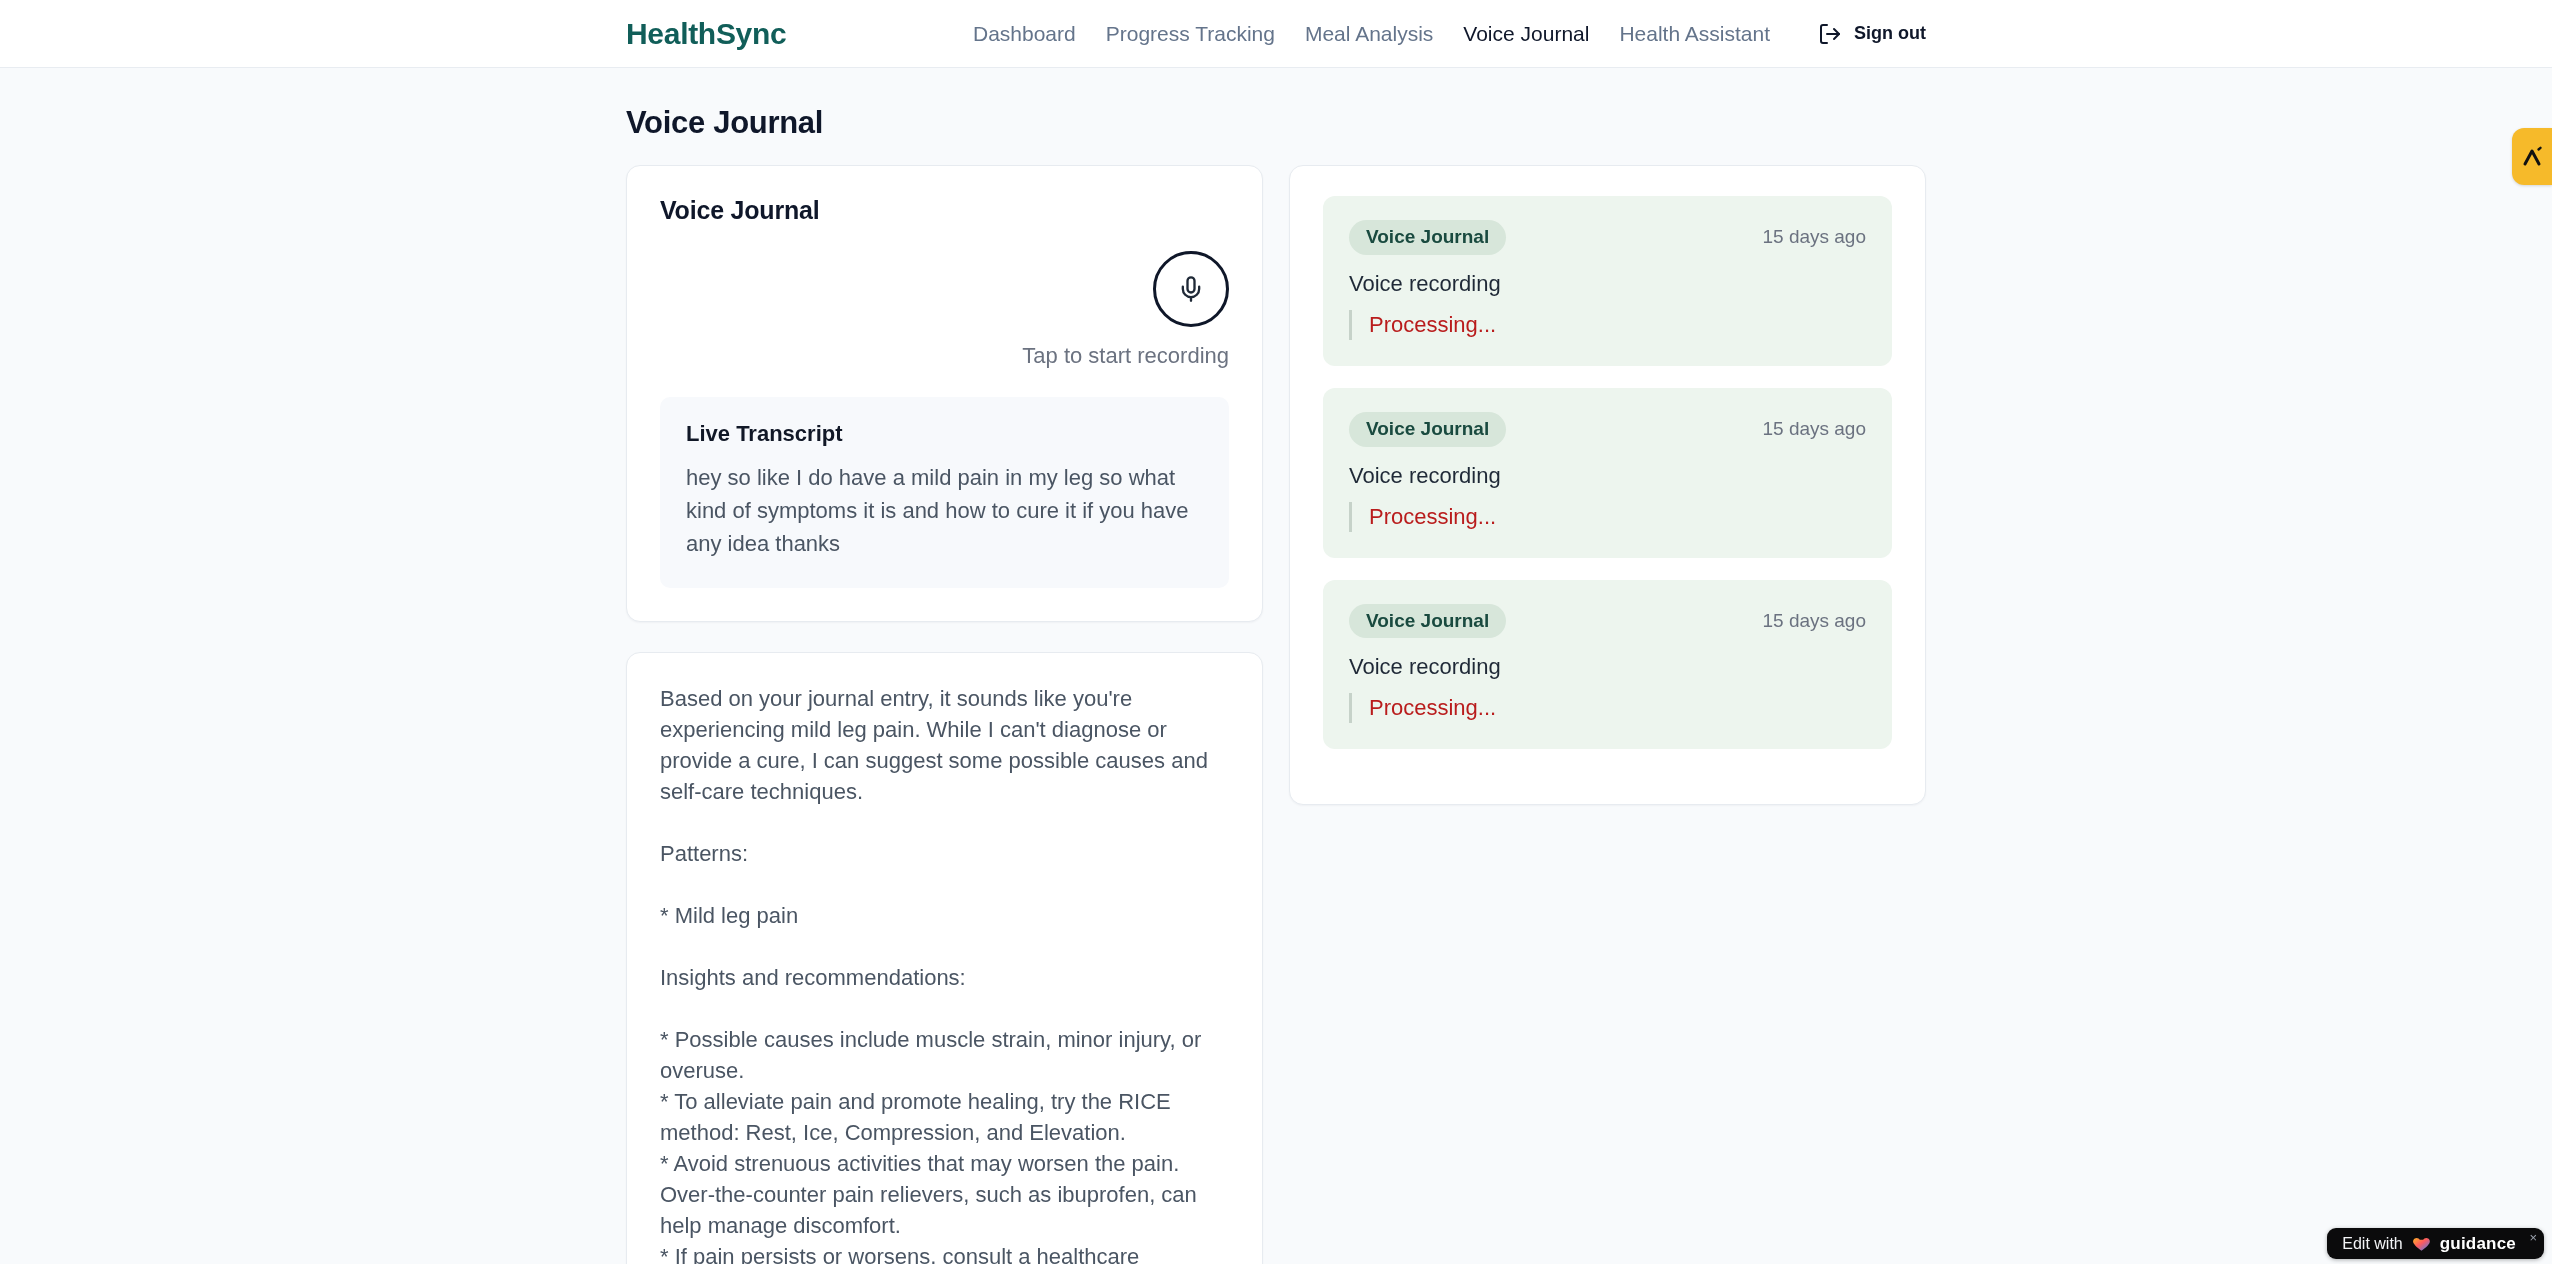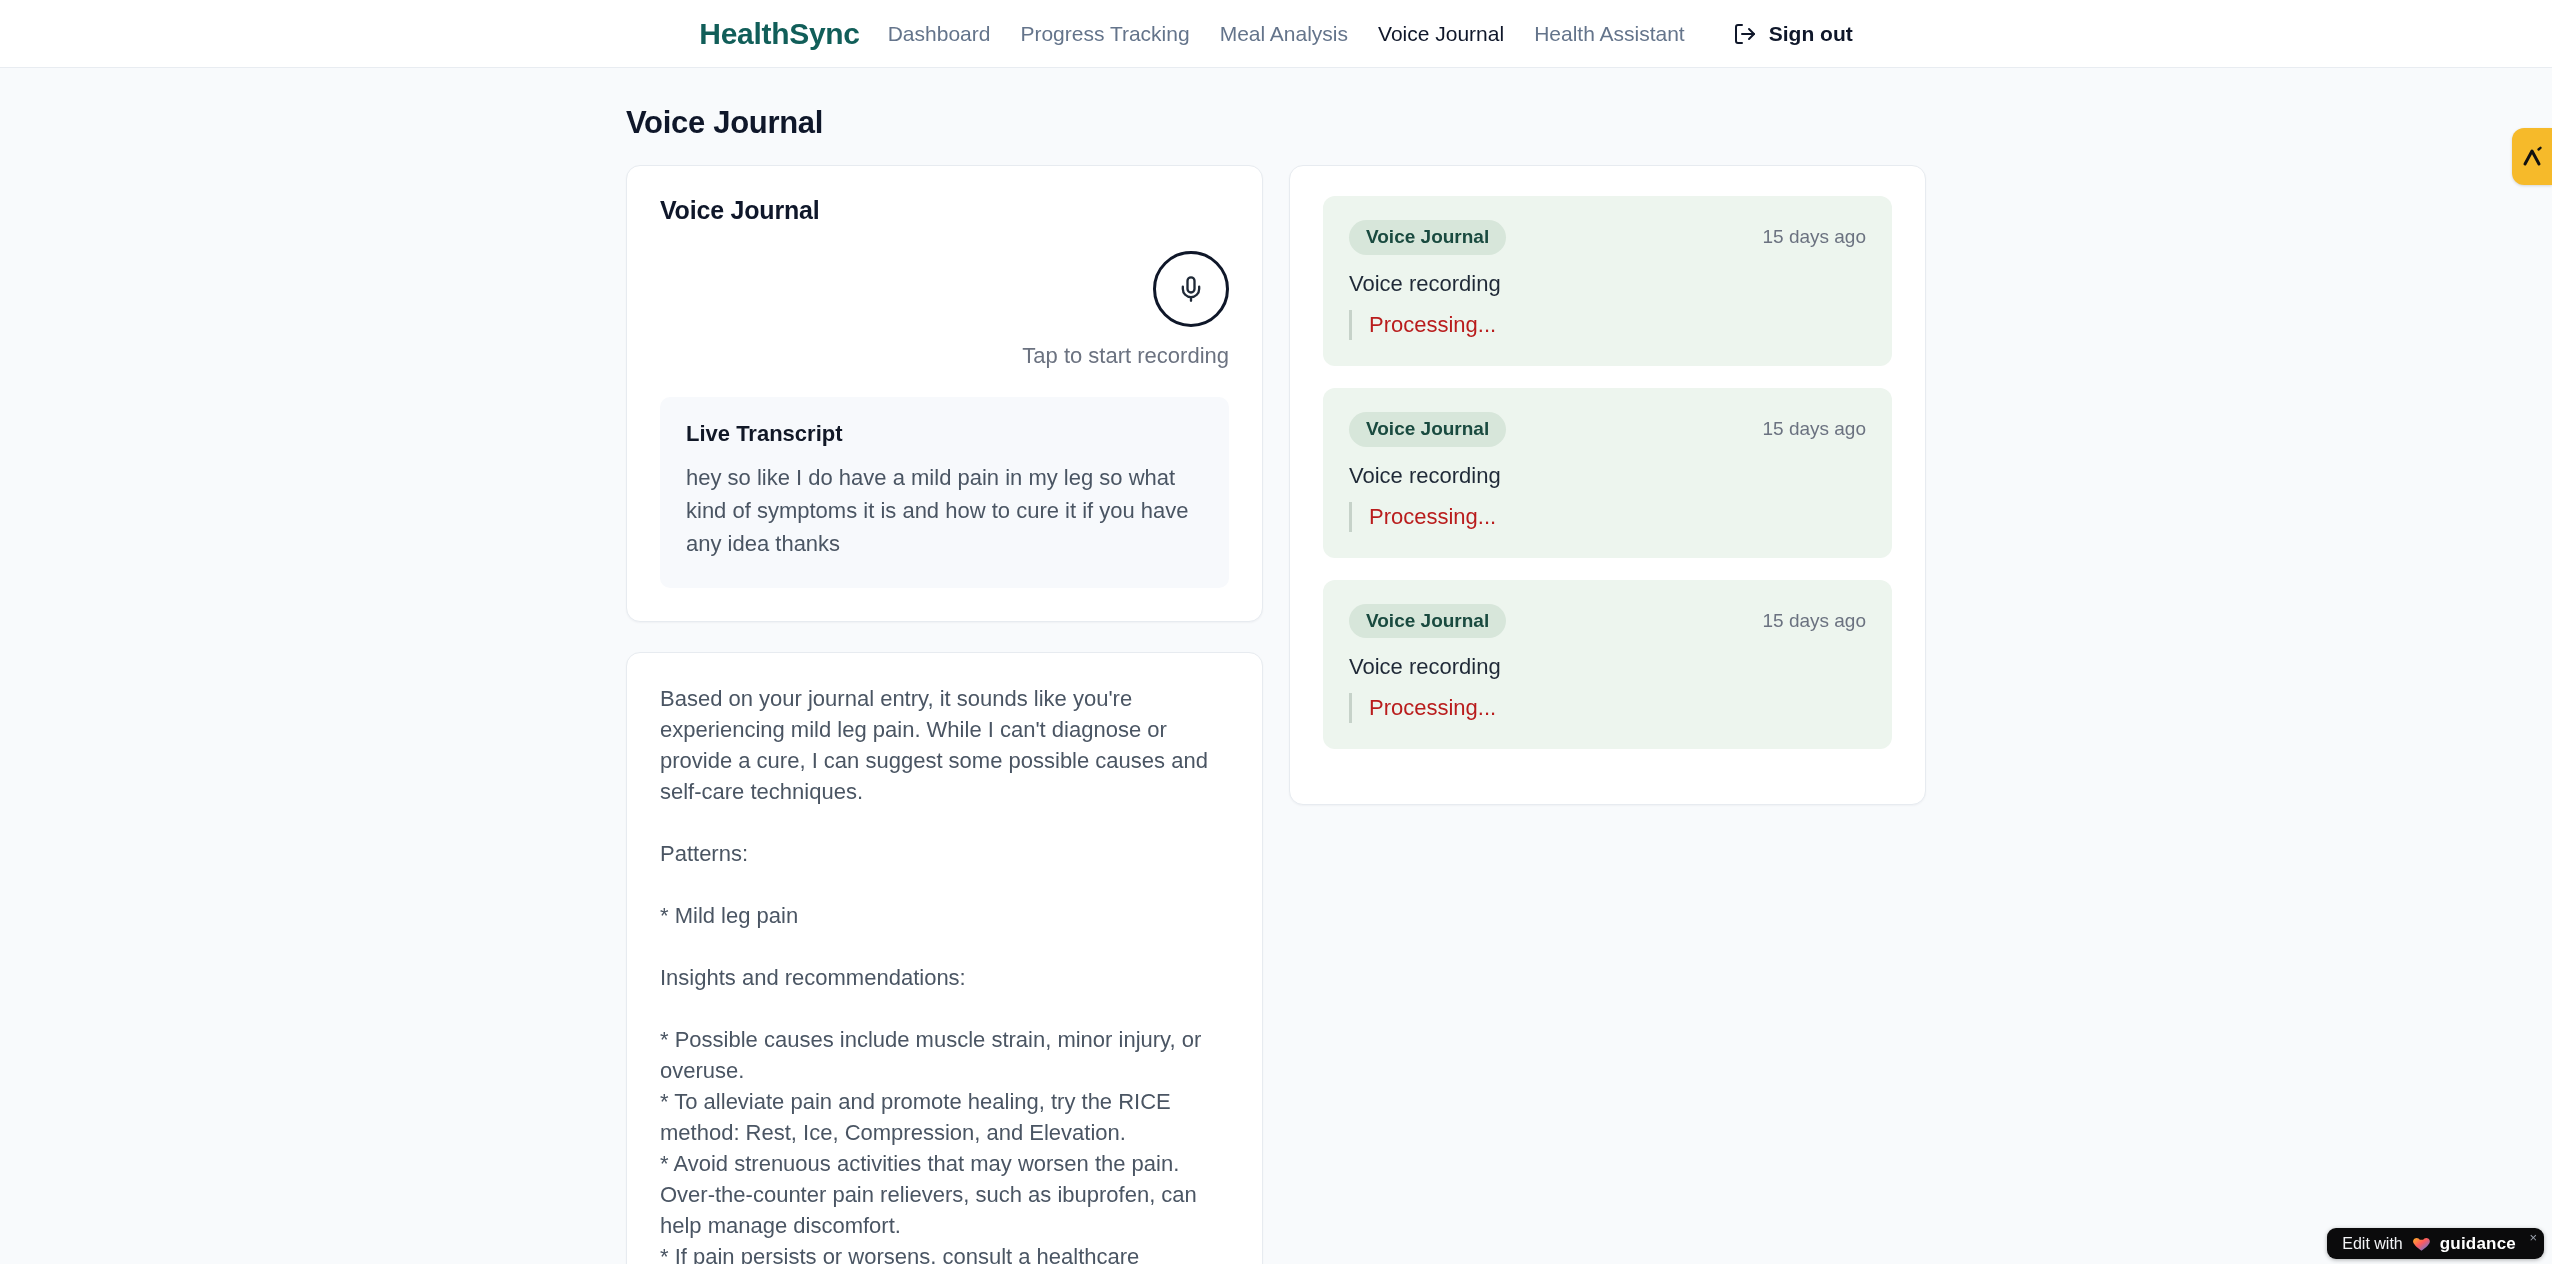--- a/index.html
+++ b/index.html
@@ -15,21 +15,21 @@
   
   header {
     background: #ffffff;
     border-bottom: 1px solid #e8ecf1;
     height: 68px;
   }
   .header-inner {
     height: 100%;
     display: flex;
     align-items: center;
-    justify-content: center;
+    justify-content: space-between;
     gap: 28px;
   }
   .logo {
     font-size: 30px;
     font-weight: 700;
     color: #115e59;
     letter-spacing: -0.3px;
     cursor: pointer;
   }
   nav { display: flex; align-items: center; gap: 30px; }
@@ -42,21 +42,21 @@
   }
   .nav-link.active { color: #0f172a; font-weight: 500; }
   .signout {
     display: flex;
     align-items: center;
     gap: 12px;
     margin-left: 18px;
     background: none;
     border: none;
     font-family: inherit;
-    font-size: 21px;
+    font-size: 18px;
     font-weight: 600;
     color: #0f172a;
     cursor: pointer;
   }
   .signout svg { width: 24px; height: 24px; stroke: #0f172a; }
 
   
   main { padding-top: 37px; }
   h1.page-title {
     font-size: 31px;

